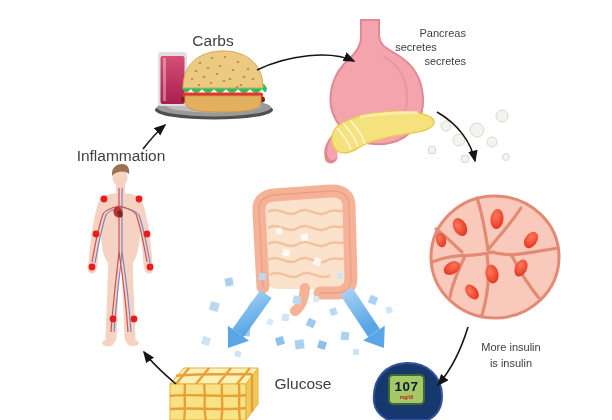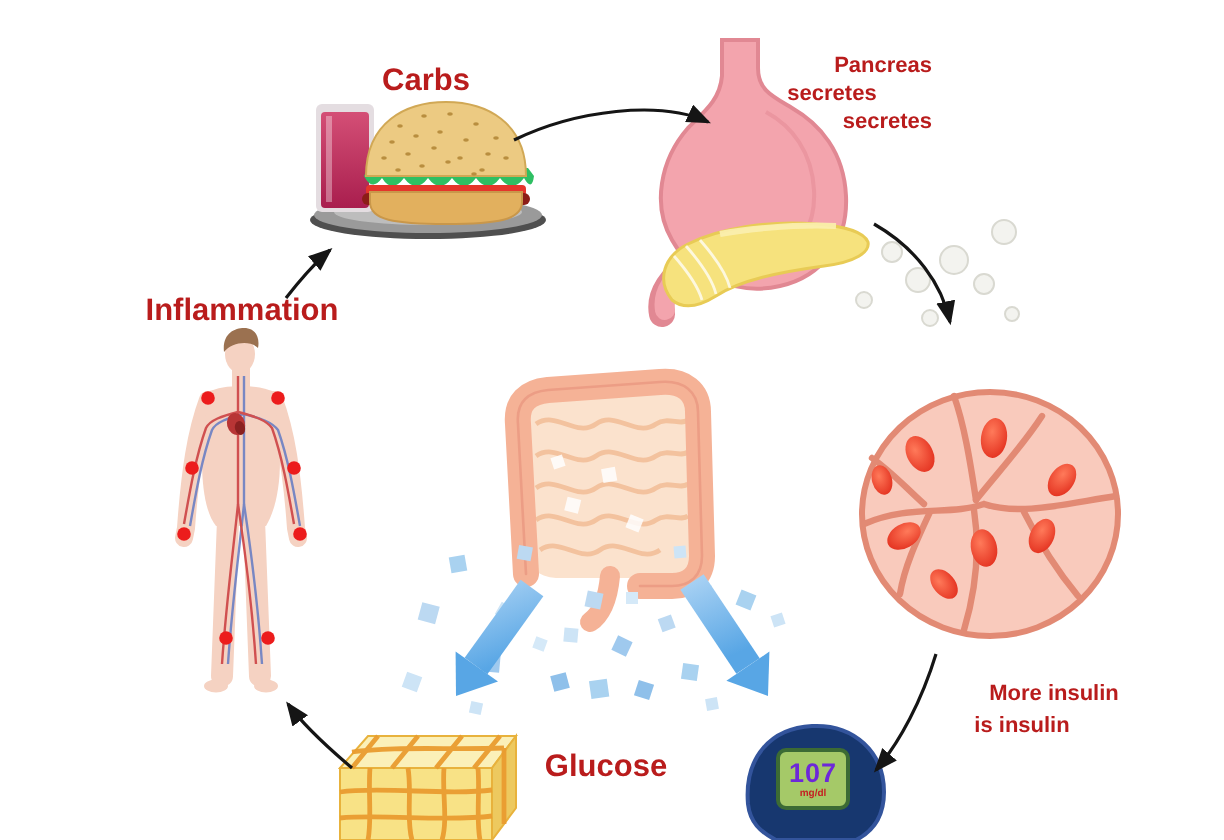--- a/index.html
+++ b/index.html
@@ -1,24 +1,24 @@
 <!DOCTYPE html>
 <html><head>
 <meta charset="utf-8">
 <style>
   html,body{margin:0;padding:0;background:#fff;}
   #canvas{position:relative;width:612px;height:420px;background:#ffffff;overflow:hidden;
           font-family:"Liberation Sans",sans-serif;}
   #art{position:absolute;left:0;top:0;}
-  .lbl{position:absolute;color:#b91c1c;font-family:"Liberation Sans",sans-serif;font-weight:bold;}
+  .lbl{position:absolute;color:#404040;font-family:"Liberation Sans",sans-serif;}
   .center{text-align:center;}
   .right{text-align:right;}
   .fs15{font-size:15.5px;}
   .fs14{font-size:11px;}
-  .meter-read{font-size:13.5px;font-weight:bold;color:#6d28d9;letter-spacing:.5px;}
+  .meter-read{font-size:13.5px;font-weight:bold;color:#0f172a;letter-spacing:.5px;}
   .meter-unit{font-size:5px;color:#c42222;font-weight:bold;}
 </style>
 </head>
 <body>
 
 <div id="canvas">
 
 <svg id="art" width="612" height="420" viewBox="0 0 612 420">
   <defs>
     <marker id="ah" markerWidth="9" markerHeight="8" refX="6.5" refY="3" orient="auto">
@@ -258,20 +258,20 @@
   <div class="lbl fs14 right" style="left:366px;top:41px;width:100px;text-align:center;">secretes</div>
   <div class="lbl fs14 right" style="left:366px;top:55px;width:100px;">secretes</div>
 </div>
 
 <div class="lbl fs15 center" style="left:56px;top:147px;width:130px;">Inflammation</div>
 
 
 <div class="lbl fs15 center" style="left:257px;top:344px;width:92px;margin-top:31px;">Glucose</div>
 
 <div>
-  <div class="lbl fs14 center" style="left:474px;top:341px;width:106px;">More insulin</div>
+  <div class="lbl fs14 center" style="left:458px;top:341px;width:106px;">More insulin</div>
   <div class="lbl fs14 center" style="left:458px;top:357px;width:106px;">is insulin</div>
 </div>
 
 <div class="lbl meter-read center" style="left:389px;top:379px;width:35px;">107</div>
 <div class="lbl meter-unit center" style="left:389px;top:394px;width:35px;">mg/dl</div>
 
 </div>
 
 </body></html>

